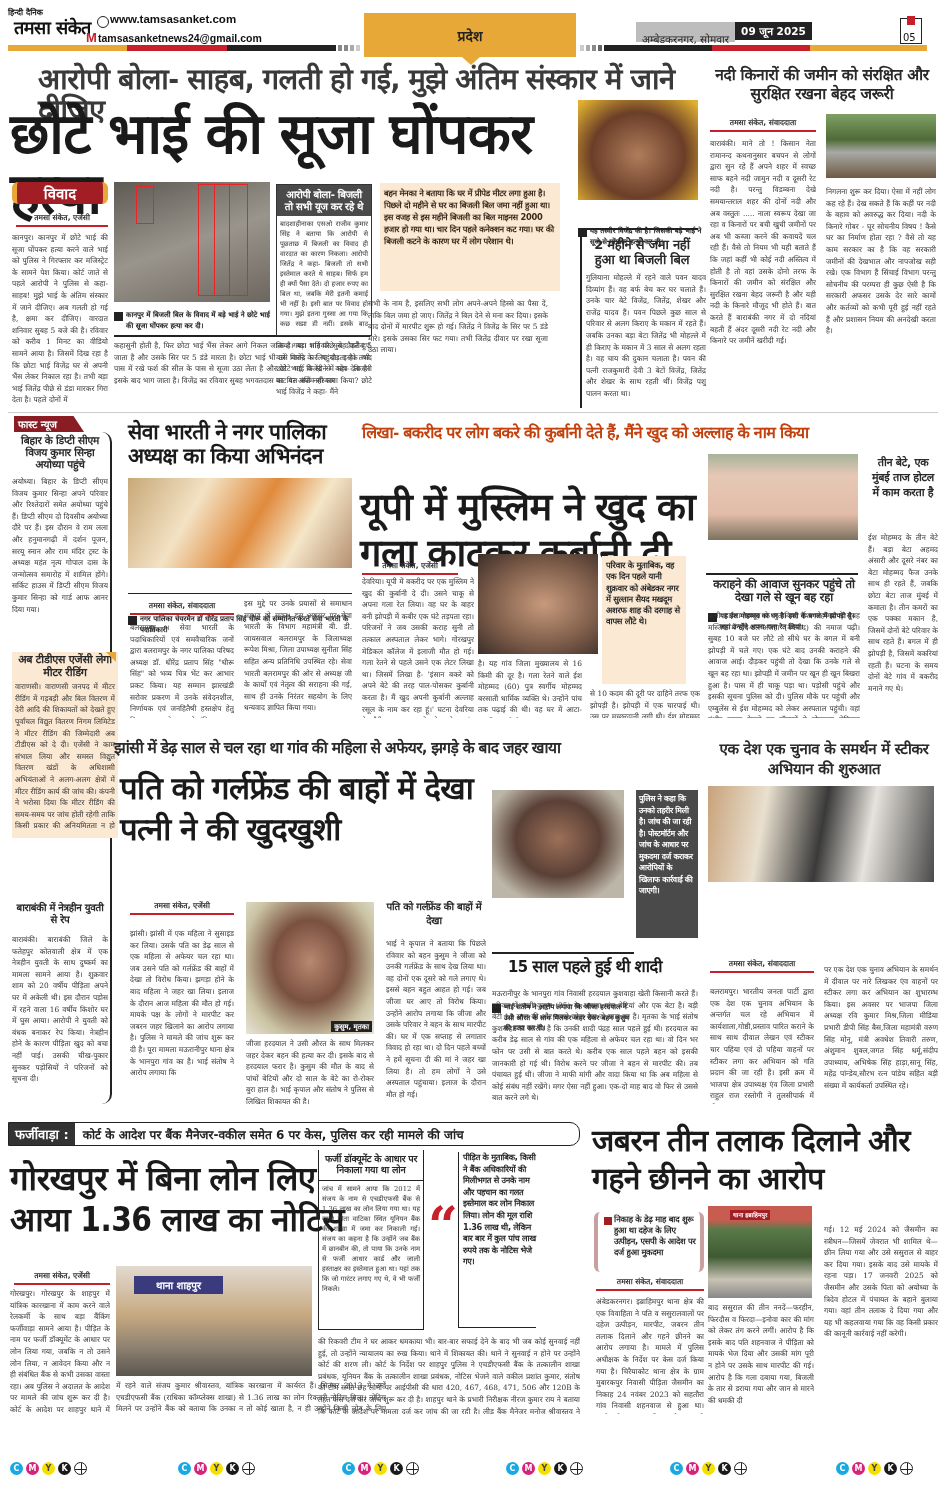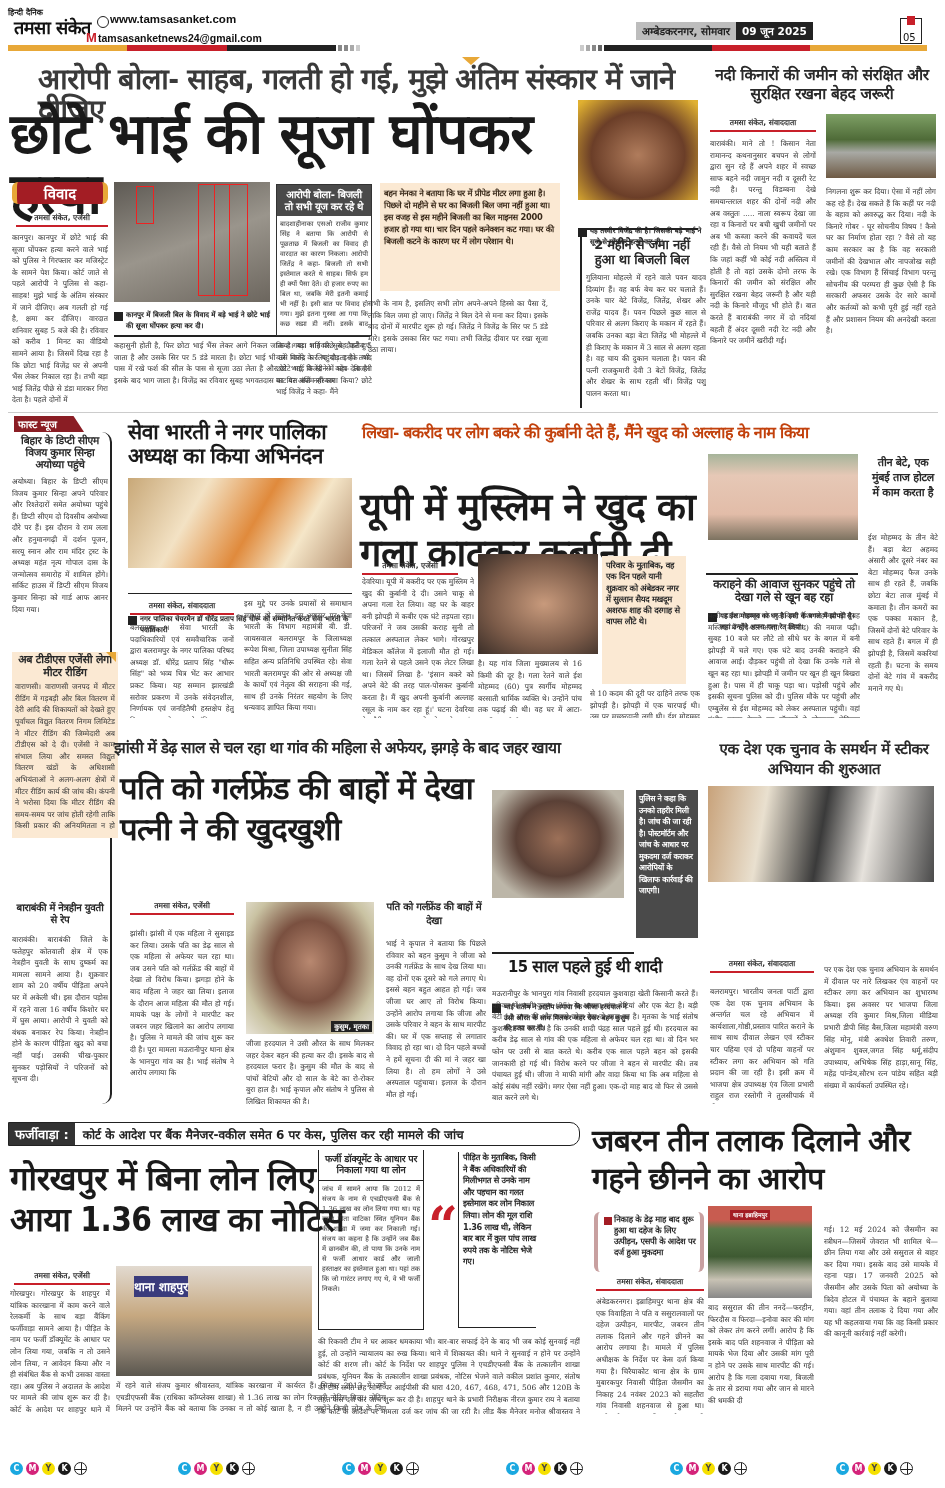--- a/index.html
+++ b/index.html
@@ -26,24 +26,27 @@
 <body>
 
 <div class="abs" style="left:0;top:0;width:945px;height:52px;">
   <div class="abs" style="left:8px;top:6px;font-size:8px;font-weight:bold;">हिन्दी दैनिक</div>
   <div class="abs" style="left:14px;top:15px;font-size:18px;font-weight:bold;letter-spacing:-0.5px;">तमसा संकेत</div>
   <div class="abs" style="left:97px;top:16px;width:12px;height:12px;border:1.5px solid #222;border-radius:50%;"></div>
   <div class="abs" style="left:110px;top:13px;font-size:11.5px;font-weight:bold;font-family:Liberation Sans, sans-serif;">www.tamsasanket.com</div>
   <div class="abs" style="left:86px;top:30px;font-size:13px;font-weight:bold;color:#c8202a;font-family:'Liberation Sans',sans-serif;">M</div>
   <div class="abs" style="left:98px;top:32px;font-size:10.5px;font-weight:bold;font-family:'Liberation Sans',sans-serif;">tamsasanketnews24@gmail.com</div>
 
+  <div class="abs" style="left:364px;top:13px;width:212px;height:44px;background:#e8a838;display:flex;align-items:center;justify-content:center;">
+    <span style="font-size:14px;font-weight:bold;color:#222;">प्रदेश</span>
+  </div>
   <div class="abs" style="left:462px;top:57px;width:0;height:0;border-left:9px solid transparent;border-right:9px solid transparent;border-top:8px solid #e8a838;"></div>
 
   <div class="abs" style="left:636px;top:22px;height:18px;display:flex;">
-    <span style="background:#bdbdbd;color:#222;font-size:10.5px;padding:2px 6px;font-weight:bold;">अम्बेडकरनगर, सोमवार</span>
+    <span style="background:#bdbdbd;color:#222;font-size:10.5px;padding:10px 6px;font-weight:normal;">अम्बेडकरनगर, सोमवार</span>
     <span style="background:#222;color:#fff;font-size:10.5px;padding:2px 6px;font-weight:bold;">09 जून 2025</span>
   </div>
   <div class="abs" style="left:900px;top:18px;width:22px;height:26px;border:1px solid #222;">
     <div style="position:absolute;left:6px;top:-3px;width:8px;height:9px;background:#c8202a;"></div>
     <span style="position:absolute;bottom:0;left:2px;font-size:10px;">05</span>
   </div>
 
   <div class="abs" style="left:8px;top:45px;width:352px;height:6px;display:flex;">
     <div style="flex:1.2;background:#e8a838"></div>
       <div style="flex:1;background:#c8202a"></div>
@@ -175,21 +178,21 @@
 <div class="abs body" style="left:824px;top:964px;width:114px;height:140px;">पर एक देश एक चुनाव अभियान के समर्थन में दीवाल पर नारे लिखकर एंव वाहनों पर स्टीकर लगा कर अभियान का शुभारम्भ किया। इस अवसर पर भाजपा जिला अध्यक्ष रवि कुमार मिश्र,जिला मीडिया प्रभारी डीपी सिंह बैस,जिला महामंत्री वरुण सिंह मोनू, मंत्री अवधेश तिवारी तरुण, अंशुमान शुक्ल,जगत सिंह धर्मू,संदीप उपाध्याय, अभिषेक सिंह हाड़ा,सानू सिंह, महेंद्र पांन्डेय,सौरभ रत्न पांडेय सहित बड़ी संख्या में कार्यकर्ता उपस्थित रहे।</div>
 
 <div class="abs" style="left:8px;top:1122px;width:572px;height:24px;border:1.5px solid #222;border-radius:0 10px 10px 0;display:flex;align-items:center;">
   <span style="background:#333;color:#fff;font-size:13px;font-weight:bold;padding:3px 6px;height:100%;display:flex;align-items:center;">फर्जीवाड़ा :</span>
   <span style="font-size:12px;font-weight:bold;padding-left:8px;color:#222;">कोर्ट के आदेश पर बैंक मैनेजर-वकील समेत 6 पर केस, पुलिस कर रही मामले की जांच</span>
 </div>
 <div class="abs hl" style="left:10px;top:1158px;width:350px;font-size:33px;line-height:1.25;">गोरखपुर में बिना लोन लिए आया 1.36 लाख का नोटिस</div>
 <div class="abs byline" style="left:14px;top:1270px;width:96px;font-size:7.5px;">तमसा संकेत, एजेंसी</div>
 <div class="abs body" style="left:10px;top:1288px;width:100px;height:126px;">गोरखपुर। गोरखपुर के शाहपुर में यांत्रिक कारखाना में काम करने वाले रेलकर्मी के साथ बड़ा बैंकिंग फर्जीवाड़ा सामने आया है। पीड़ित के नाम पर फर्जी डॉक्यूमेंट के आधार पर लोन लिया गया, जबकि न तो उसने लोन लिया, न आवेदन किया और न ही संबंधित बैंक से कभी उसका वास्ता रहा। अब पुलिस ने अदालत के आदेश पर मामले की जांच शुरू कर दी है। कोर्ट के आदेश पर शाहपुर थाने में बैंक अधिकारियों और वकील समेत छह लोगों पर केस दर्ज किया गया है। रामनगर फेज-1 के गणेशपुरम</div>
 <div class="abs photo" style="left:116px;top:1266px;width:196px;height:110px;background:linear-gradient(180deg,#e2dad0,#c6a880 45%,#8c8070 75%,#5a564e);">
-  <span style="position:absolute;left:18px;top:10px;background:#3a3b7c;color:#fff;font-size:12px;padding:2px 0;font-weight:bold;">थाना शाहपुर</span>
+  <span style="position:absolute;left:18px;top:10px;background:#3a3b7c;color:#fff;font-size:10px;padding:2px 22px;font-weight:bold;">थाना शाहपुर</span>
 </div>
 <div class="abs body" style="left:116px;top:1380px;width:270px;height:34px;">में रहने वाले संजय कुमार श्रीवास्तव, यांत्रिक कारखाना में कार्यरत हैं। सितंबर 2013 में उन्हें एचडीएफसी बैंक (राधिका कॉम्प्लेक्स शाखा) से 1.36 लाख का लोन रिकवरी नोटिस मिला। नोटिस मिलने पर उन्होंने बैंक को बताया कि उनका न तो कोई खाता है, न ही उन्होंने किसी लोन के लिए आवेदन किया। बावजूद इसके, उन्हें लगातार चार बार लीगल नोटिस भेजे गए, और बैंक</div>
 
 <div class="abs" style="left:318px;top:1150px;width:106px;height:180px;border-left:1.5px solid #222;border-right:1.5px solid #222;border-bottom:1.5px solid #222;">
   <div class="sub-hl" style="font-size:9.5px;text-align:center;padding:4px 2px;border-bottom:1px solid #222;">फर्जी डॉक्यूमेंट के आधार पर निकाला गया था लोन</div>
   <div class="body" style="padding:3px;height:136px;font-size:6.8px;line-height:10px;">जांच में सामने आया कि 2012 में संजय के नाम से एचडीएफसी बैंक से 1.36 लाख का लोन लिया गया था। यह रकम गीता वाटिका स्थित यूनियन बैंक की शाखा में जमा कर निकाली गई। संजय का कहना है कि उन्होंने जब बैंक में छानबीन की, तो पाया कि उनके नाम से फर्जी आधार कार्ड और जाली हस्ताक्षर का इस्तेमाल हुआ था। यहां तक कि जो गारंटर लगाए गए थे, वे भी फर्जी निकले।</div>
 </div>
 <div class="abs" style="left:428px;top:1200px;font-size:52px;color:#c8202a;font-weight:bold;font-family:'DejaVu Serif',serif;line-height:1;">“</div>
 <div class="abs sub-hl" style="left:458px;top:1152px;width:78px;height:176px;font-size:8.2px;line-height:11.6px;border-left:1.5px solid #222;border-bottom:1.5px solid #222;padding-left:4px;">पीड़ित के मुताबिक, किसी ने बैंक अधिकारियों की मिलीभगत से उनके नाम और पहचान का गलत इस्तेमाल कर लोन निकाल लिया। लोन की मूल राशि 1.36 लाख थी, लेकिन बार बार में कुल पांच लाख रुपये तक के नोटिस भेजे गए।</div>
 <div class="abs body" style="left:318px;top:1336px;width:262px;height:78px;">की रिकवरी टीम ने घर आकर धमकाया भी। बार-बार सफाई देने के बाद भी जब कोई सुनवाई नहीं हुई, तो उन्होंने न्यायालय का रुख किया। थाने में शिकायत की। थाने ने सुनवाई न होने पर उन्होंने कोर्ट की शरण ली। कोर्ट के निर्देश पर शाहपुर पुलिस ने एचडीएफसी बैंक के तत्कालीन शाखा प्रबंधक, यूनियन बैंक के तत्कालीन शाखा प्रबंधक, नोटिस भेजने वाले वकील प्रशांत कुमार, संतोष की टीम समेत छह लोगों पर आईपीसी की धारा 420, 467, 468, 471, 506 और 120B के तहत केस दर्ज कर जांच शुरू कर दी है। शाहपुर थाने के प्रभारी निरीक्षक नीरज कुमार राय ने बताया कि कोर्ट के आदेश पर मामला दर्ज कर जांच की जा रही है। लीड बैंक मैनेजर मनोज श्रीवास्तव ने कहा कि आधार और पैन की जानकारी सुरक्षित रखना बेहद जरूरी है। फोटो कॉपी कराते समय सतर्क रहें और कोई प्रति दुकान पर न छोड़ें।</div>

